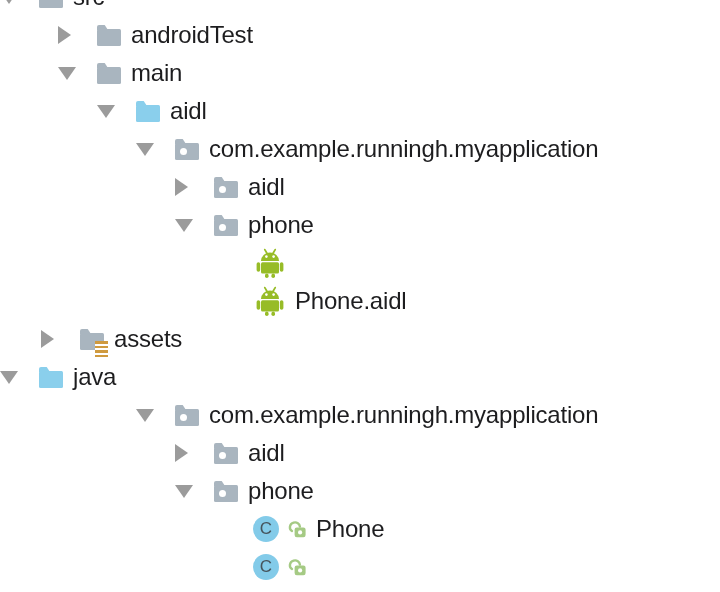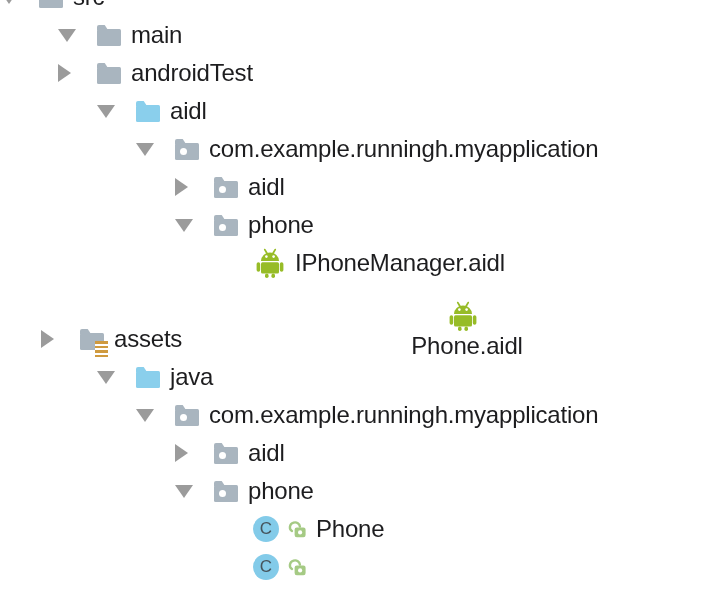--- a/index.html
+++ b/index.html
@@ -62,35 +62,35 @@
       <span class="arrow-slot">
         <span class="tri expanded"></span>
       </span>
       <span class="icon-slot">
         <span class="folder"></span>
       </span>
       <span class="label">src</span>
     </div>
     <div class="row" style="padding-left: 58px;">
       <span class="arrow-slot">
-        <span class="tri expanded"></span>
+        <span class="tri collapsed"></span>
       </span>
       <span class="icon-slot">
         <span class="folder"></span>
       </span>
+      <span class="label">androidTest</span>
+    </div>
+    <div class="row" style="padding-left: 58px;">
+      <span class="arrow-slot">
+        <span class="tri expanded"></span>
+      </span>
+      <span class="icon-slot">
+        <span class="folder"></span>
+      </span>
       <span class="label">main</span>
-    </div>
-    <div class="row" style="padding-left: 58px;">
-      <span class="arrow-slot">
-        <span class="tri collapsed"></span>
-      </span>
-      <span class="icon-slot">
-        <span class="folder"></span>
-      </span>
-      <span class="label">androidTest</span>
     </div>
     <div class="row" style="padding-left: 97px;">
       <span class="arrow-slot">
         <span class="tri expanded"></span>
       </span>
       <span class="icon-slot">
         <span class="folder source"></span>
       </span>
       <span class="label">aidl</span>
     </div>
@@ -134,23 +134,22 @@
             <rect x="17.4" y="25.6" width="3.6" height="4.4" rx="1.8"></rect>
           </g>
           <g style="stroke:var(--c-android);stroke-width:1.8;stroke-linecap:round">
             <line x1="10.8" y1="1.6" x2="12.8" y2="5"></line>
             <line x1="21.2" y1="1.6" x2="19.2" y2="5"></line>
           </g>
           <circle cx="12.4" cy="8.6" r="1.3" fill="#ffffff"></circle>
           <circle cx="19.6" cy="8.6" r="1.3" fill="#ffffff"></circle>
         </svg>
       </span>
-      <span class="label">IPhoneManager.aidl</span>
-    </div>
-    <div class="row" style="padding-left: 214px; flex-direction: column;">
+    </div>
+    <div class="row" style="padding-left: 214px;">
       <span class="arrow-slot"></span>
       <span class="icon-slot android-slot">
         <svg width="32" height="30" viewBox="0 0 32 30" xmlns="http://www.w3.org/2000/svg">
           <g style="fill:var(--c-android);stroke:none">
             <path d="M7 13 A9 8.5 0 0 1 25 13 Z"></path>
             <rect x="7" y="14.3" width="18" height="11.2" rx="1.5"></rect>
             <rect x="2.6" y="14.3" width="3.6" height="9.5" rx="1.8"></rect>
             <rect x="25.8" y="14.3" width="3.6" height="9.5" rx="1.8"></rect>
             <rect x="11" y="25.6" width="3.6" height="4.4" rx="1.8"></rect>
             <rect x="17.4" y="25.6" width="3.6" height="4.4" rx="1.8"></rect>
@@ -169,21 +168,21 @@
       <span class="arrow-slot">
         <span class="tri collapsed"></span>
       </span>
       <span class="icon-slot">
         <span class="folder">
           <span class="assets-lines"></span>
         </span>
       </span>
       <span class="label">assets</span>
     </div>
-    <div class="row" style="padding-left: 97px; align-items: center;">
+    <div class="row" style=" align-items: center;">
       <span class="arrow-slot">
         <span class="tri expanded"></span>
       </span>
       <span class="icon-slot">
         <span class="folder source"></span>
       </span>
       <span class="label">java</span>
     </div>
     <div class="row" style="padding-left: 136px;">
       <span class="arrow-slot">

